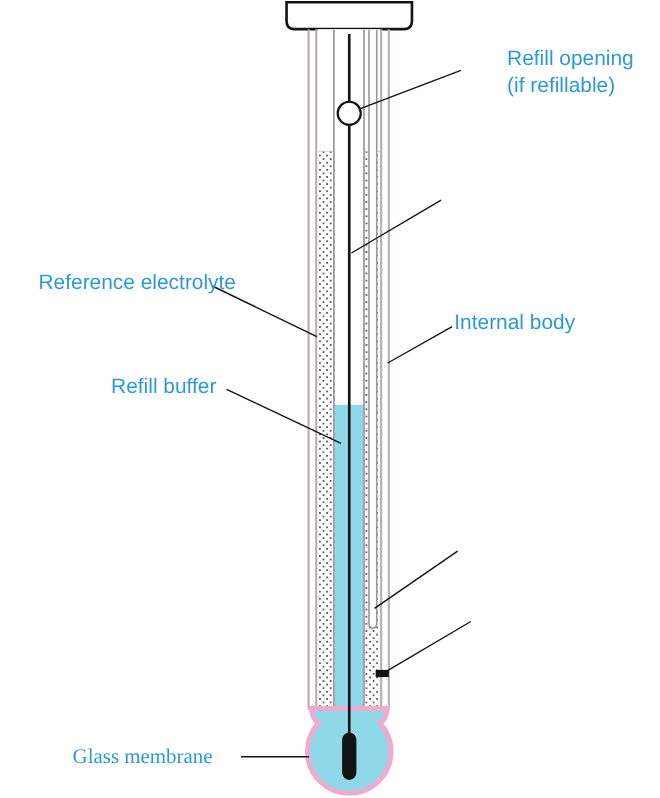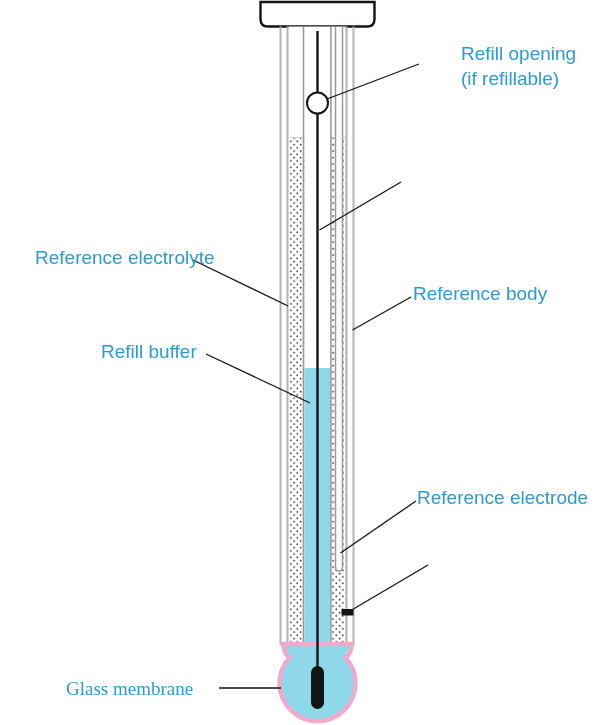--- a/index.html
+++ b/index.html
@@ -88,22 +88,21 @@
     <line class="leader" x1="416" y1="501" x2="340.5" y2="553"></line>
     <line class="leader" x1="428" y1="565" x2="350" y2="611"></line>
     <line class="leader" x1="219" y1="688" x2="281" y2="688"></line>
   </svg>
 
   <div class="label wrap" style="left:422px; top:42px;">Refill opening (if refillable)</div>
 
 
   <div class="label" style="left:2px; top:246px;margin-left:33px;">Reference electrolyte</div>
 
-  <div class="label" style="left:413px; top:282px;">Reference body</div>
+  <div class="label" style="left:413px; top:282px;">Internal body</div>
 
   <div class="label" style="left:101px; top:340px;">Refill buffer</div>
 
-  <div class="label" style="left:417px; top:486px;">Reference electrode</div>
 
 
   <div class="label" style="left:66px; top:677px;font-family:Liberation Serif, serif;">Glass membrane</div>
 
 </div>
 
 </body></html>

